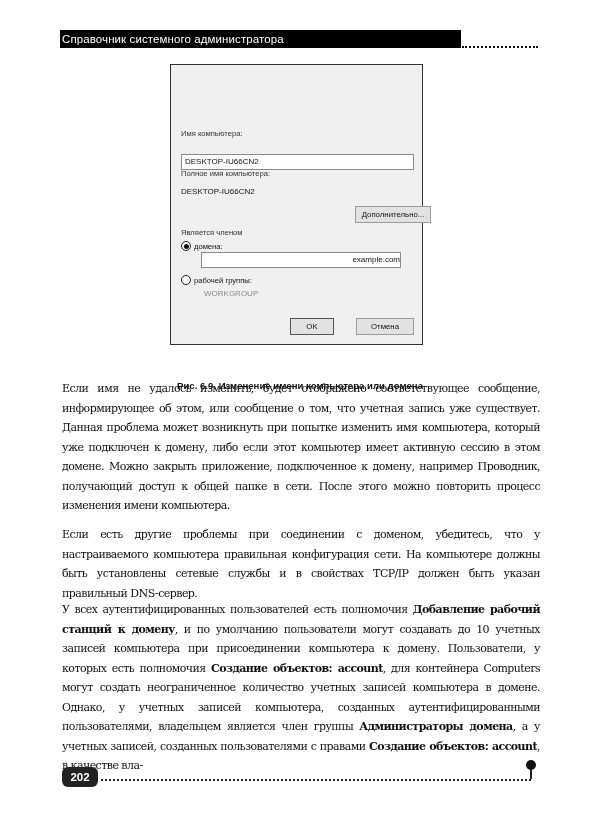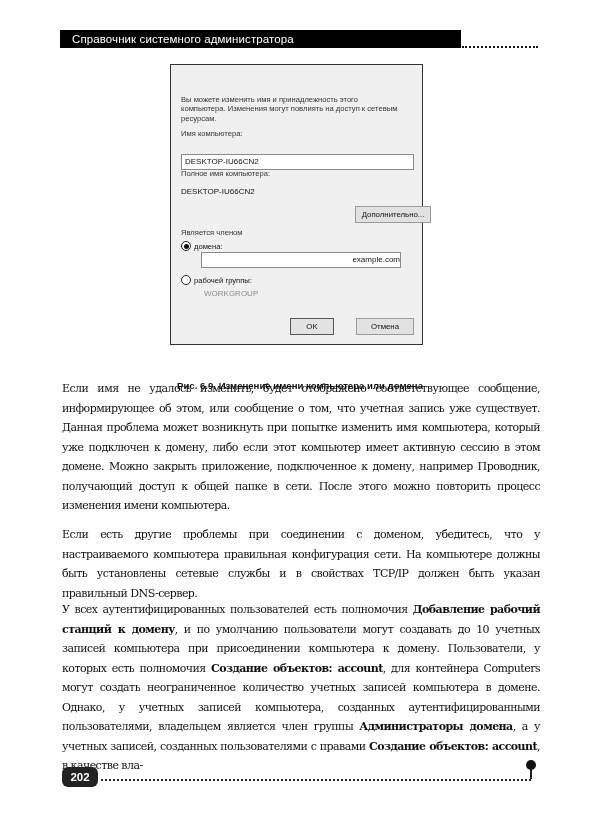--- a/index.html
+++ b/index.html
@@ -4,21 +4,21 @@
 <style>
   * { box-sizing: border-box; margin: 0; padding: 0; }
   html, body { width: 600px; height: 821px; background: #ffffff; overflow: hidden; }
   body { position: relative; font-family: "DejaVu Serif", "Liberation Serif", serif; color: #111; }
 
   
   .run-header {
     position: absolute; left: 60px; top: 30px; width: 401px; height: 18px;
     background: #000; color: #fff;
     font-family: "Liberation Sans", sans-serif; font-size: 11.5px;
-    line-height: 18px; padding-left: 12px; letter-spacing: 0.1px;
+    line-height: 18px; padding-left: 2px; letter-spacing: 0.1px;
   }
   .run-header-dots {
     position: absolute; left: 462px; top: 46px; width: 76px; height: 0;
     border-top: 2px dotted #111;
   }
 
   
   .dialog {
     position: absolute; left: 170px; top: 64px; width: 253px; height: 281px;
     background: #f0f0f0; border: 1.5px solid #333;
@@ -94,21 +94,20 @@
   }
 </style>
 </head>
 <body>
 
 <div class="run-header">Справочник системного администратора</div>
 <div class="run-header-dots"></div>
 
 <div class="dialog">
 
-  <div class="dlg-desc">Вы можете изменить имя и принадлежность этого компьютера. Изменения могут повлиять на доступ к сетевым ресурсам.</div>
 
   <span class="dlg-label" style="left:10px; top:64px;">Имя компьютера:</span>
   <div class="dlg-input" style="left:10px; top:89px; width:233px;">DESKTOP-IU66CN2</div>
 
   <span class="dlg-label" style="left:10px; top:104px;text-align:right;">Полное имя компьютера:</span>
   <span class="dlg-value" style="left:10px; top:122px;">DESKTOP-IU66CN2</span>
 
   <div class="dlg-btn" style="left:184px; top:141px; width:76px;">Дополнительно...</div>
 
   <span class="dlg-label" style="left:10px; top:163px;">Является членом</span>

